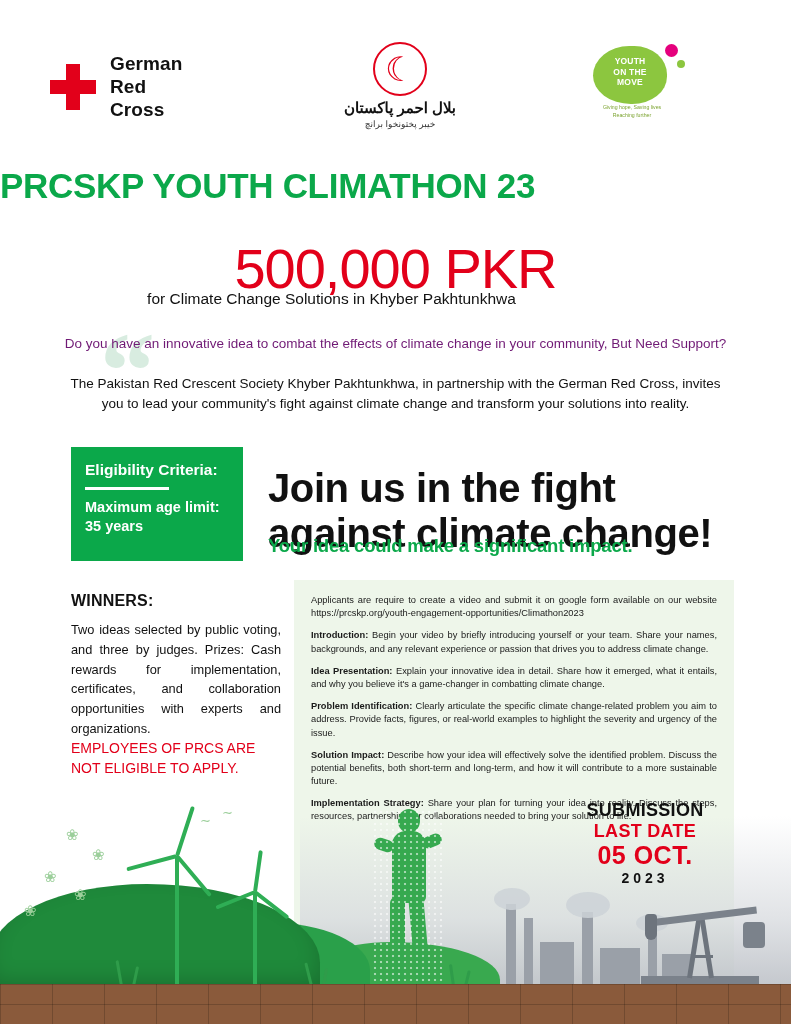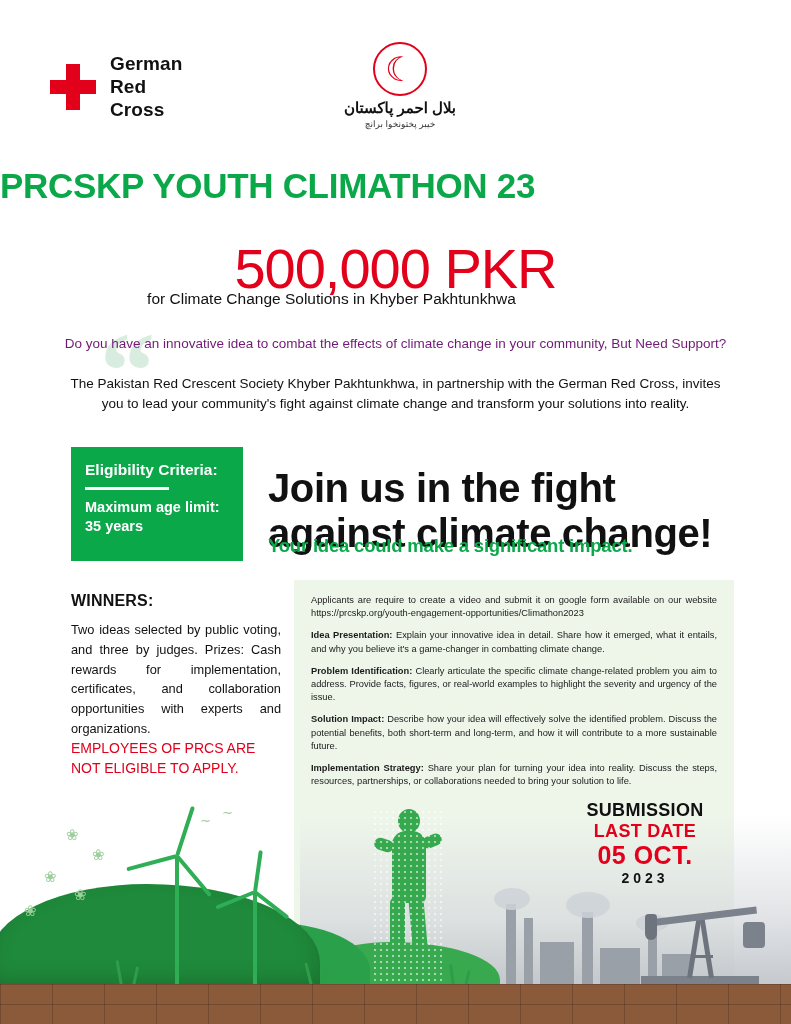--- a/index.html
+++ b/index.html
@@ -290,20 +290,32 @@
 
     <div class="prcs-logo">
       <div class="prcs-mark">
         <div class="prcs-ring"></div>
         <div class="prcs-crescent">☾</div>
       </div>
       <div class="prcs-ur">بلال احمر پاکستان</div>
       <div class="prcs-ur2">خیبر پختونخوا برانچ</div>
     </div>
 
+    <div class="yom-logo">
+      <div class="yom-dot1"></div>
+      <div class="yom-dot2"></div>
+      <div class="yom-blob"></div>
+      <div class="yom-blob-text">
+        <div>YOUTH</div>
+        <div>ON THE</div>
+        <div>MOVE</div>
+      </div>
+      <div class="yom-sub">Giving hope, Saving lives
+Reaching further</div>
+    </div>
   </div>
 
   <div class="main-title">PRCSKP YOUTH CLIMATHON 23</div>
 
 
   <div class="prize">500,000 PKR</div>
   <div class="prize-sub">for Climate Change Solutions in Khyber Pakhtunkhwa</div>
 
   <div class="quote-mark">“</div>
   <div class="quote-1">Do you have an innovative idea to combat the effects of climate change in your community, But Need Support?</div>
@@ -319,20 +331,23 @@
   <div class="join-sub">Your idea could make a significant impact.</div>
 
   <div class="winners-title">WINNERS:</div>
   <div class="winners-body">Two ideas selected by public voting, and three by judges. Prizes: Cash rewards for implementation, certificates, and collaboration opportunities with experts and organizations.</div>
   <div class="not-eligible">EMPLOYEES OF PRCS ARE NOT ELIGIBLE TO APPLY.</div>
 
   <div class="panel">
     <div class="panel-inner">
       <p>Applicants are require to create a video and submit it on google form available on our website https://prcskp.org/youth-engagement-opportunities/Climathon2023</p>
 
+      <p>
+        <b>Introduction:</b><span> Begin your video by briefly introducing yourself or your team. Share your names, backgrounds, and any relevant experience or passion that drives you to address climate change.</span>
+      </p>
       <p>
         <b>Idea Presentation:</b><span> Explain your innovative idea in detail. Share how it emerged, what it entails, and why you believe it's a game-changer in combatting climate change.</span>
       </p>
       <p>
         <b>Problem Identification:</b><span> Clearly articulate the specific climate change-related problem you aim to address. Provide facts, figures, or real-world examples to highlight the severity and urgency of the issue.</span>
       </p>
       <p>
         <b>Solution Impact:</b><span> Describe how your idea will effectively solve the identified problem. Discuss the potential benefits, both short-term and long-term, and how it will contribute to a more sustainable future.</span>
       </p>
       <p>

